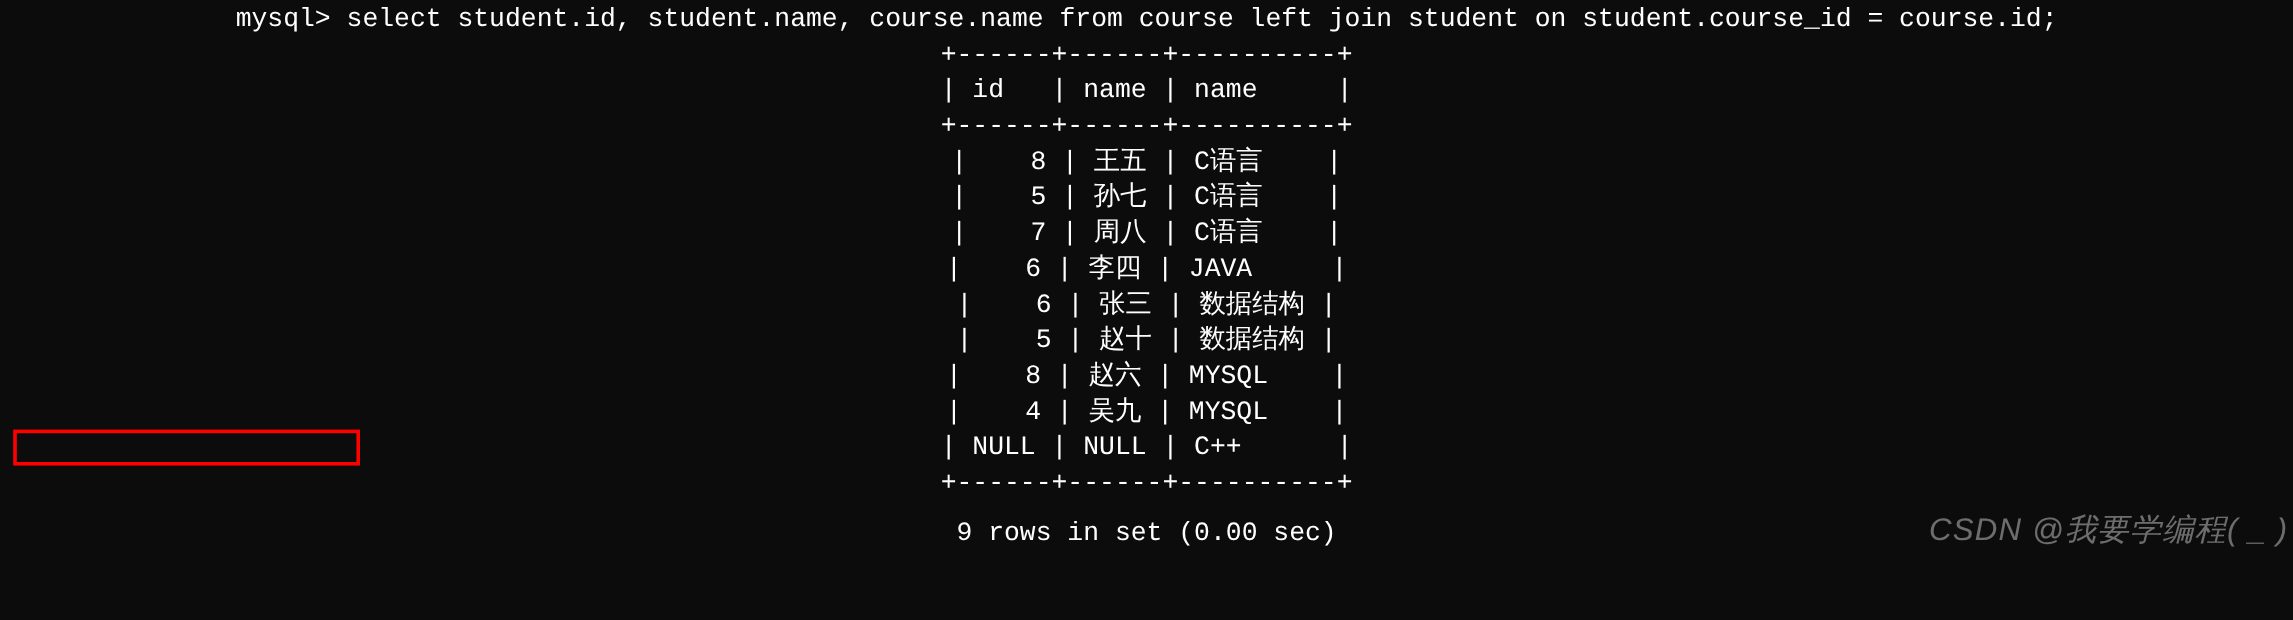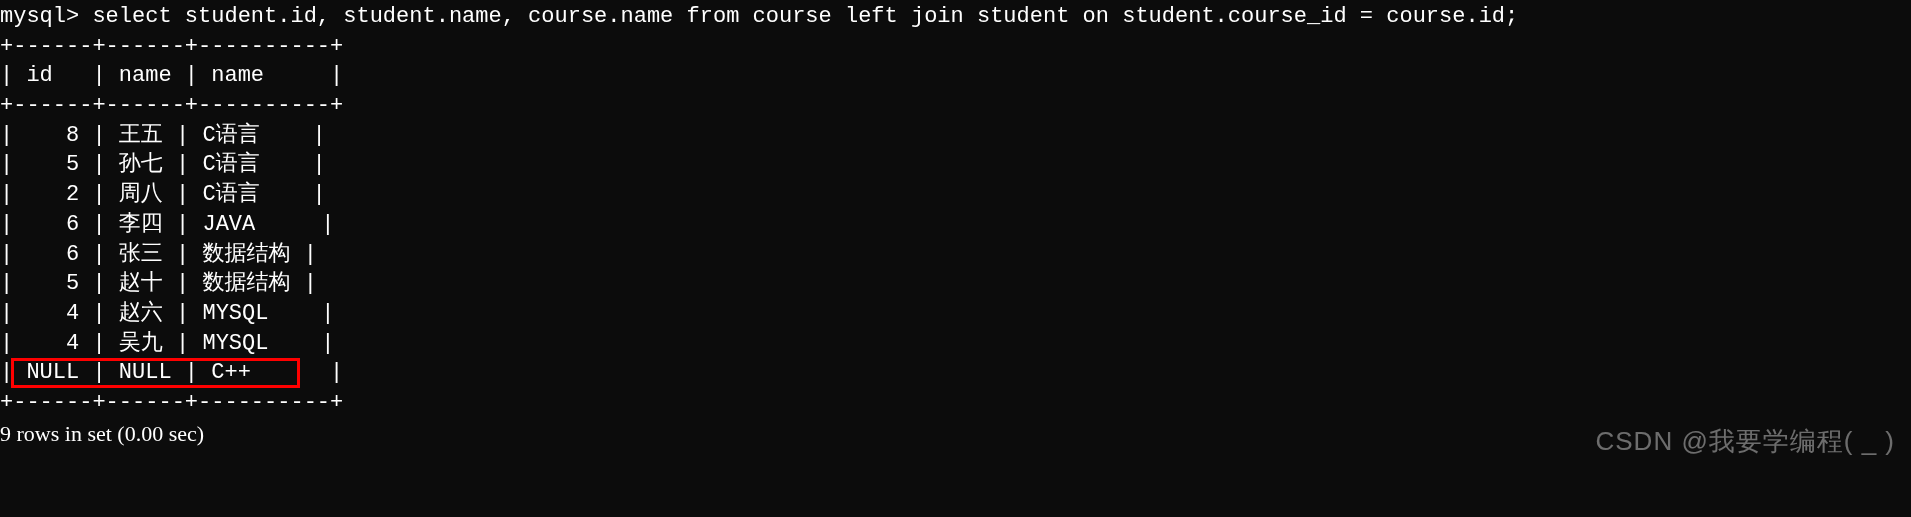--- a/index.html
+++ b/index.html
@@ -1,18 +1,19 @@
 <!DOCTYPE html>
 <html><head>
   <meta charset="utf-8">
   <style>
     * {
       margin: 0;
       padding: 0;
       box-sizing: border-box;
+      text-align: center;
     }
     body {
       background: #0c0c0c;
       color: #ffffff;
       font-family: "Consolas", "Courier New", monospace;
       font-size: 22px;
       line-height: 1.35;
       width: 1911px;
       height: 517px;
       padding: 2px 0 0 0;
@@ -26,48 +27,48 @@
       white-space: pre;
     }
     .highlight-box {
       position: absolute;
       border: 3px solid #ff0000;
       pointer-events: none;
     }
     .watermark {
       position: absolute;
       bottom: 58px;
-      right: 16px;
+      right: 4px;
       font-size: 26px;
       color: rgba(255,255,255,0.4);
       font-family: Arial, sans-serif;
       letter-spacing: 1px;
+      font-style: italic;
     }
     .status-line {
       white-space: pre;
-      margin-top: 1px;
-      font-family: Liberation Serif, serif;
+      margin-top: 12px;
     }
   </style>
 </head>
 <body>
 
 <div class="prompt-line"><span>mysql&gt; </span><span>select student.id, student.name, course.name from course left join student on student.course_id = course.id;</span></div>
 
 <div class="table-border">+------+------+----------+</div>
 <div class="table-header">| id   | name | name     |</div>
 <div class="table-border">+------+------+----------+</div>
 
 <div class="table-row">|    8 | 王五 | C语言    |</div>
 <div class="table-row">|    5 | 孙七 | C语言    |</div>
-<div class="table-row">|    2 | 周八 | C语言    |</div>
+<div class="table-row">|    7 | 周八 | C语言    |</div>
 <div class="table-row">|    6 | 李四 | JAVA     |</div>
 <div class="table-row">|    6 | 张三 | 数据结构 |</div>
 <div class="table-row">|    5 | 赵十 | 数据结构 |</div>
-<div class="table-row">|    4 | 赵六 | MYSQL    |</div>
+<div class="table-row">|    8 | 赵六 | MYSQL    |</div>
 <div class="table-row">|    4 | 吴九 | MYSQL    |</div>
 <div class="table-row">| NULL | NULL | C++      |</div>
 
 <div class="table-border">+------+------+----------+</div>
 
 <div class="status-line">9 rows in set (0.00 sec)</div>
 
 <div class="highlight-box" style="left:11px; top:358px; width:289px; height:30px;"></div>
 
 <div class="watermark">CSDN @我要学编程( _ )</div>

